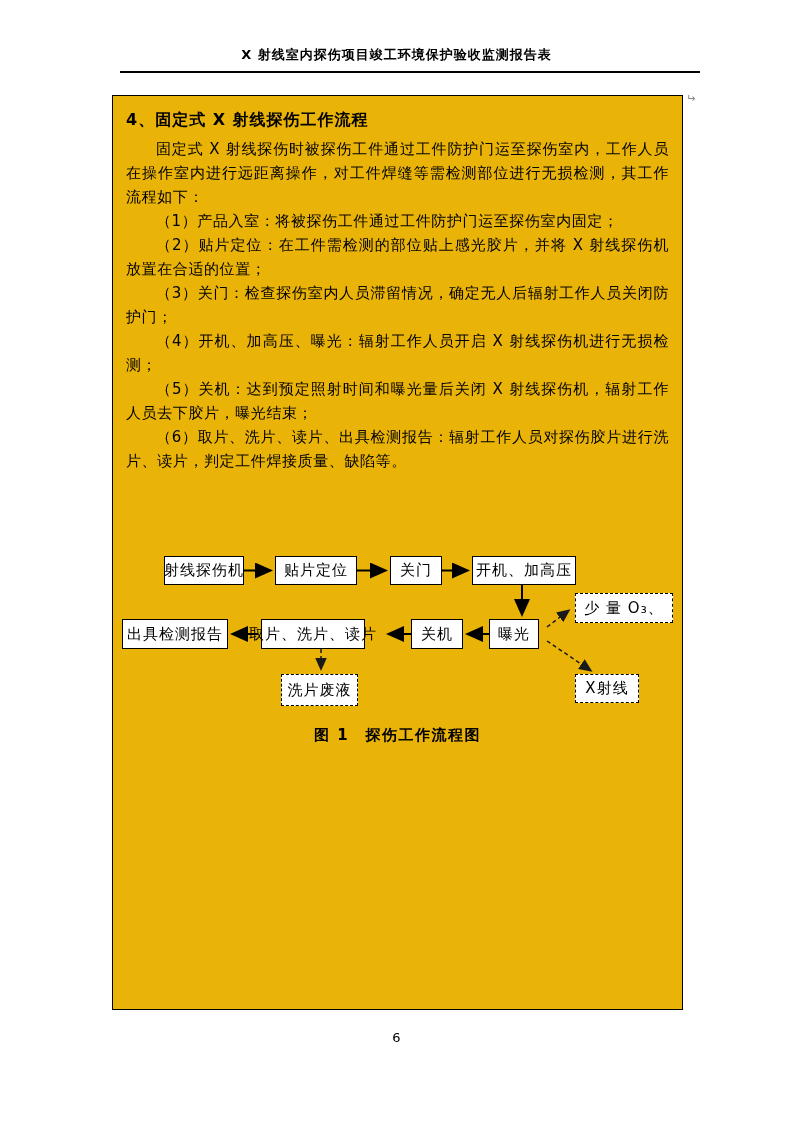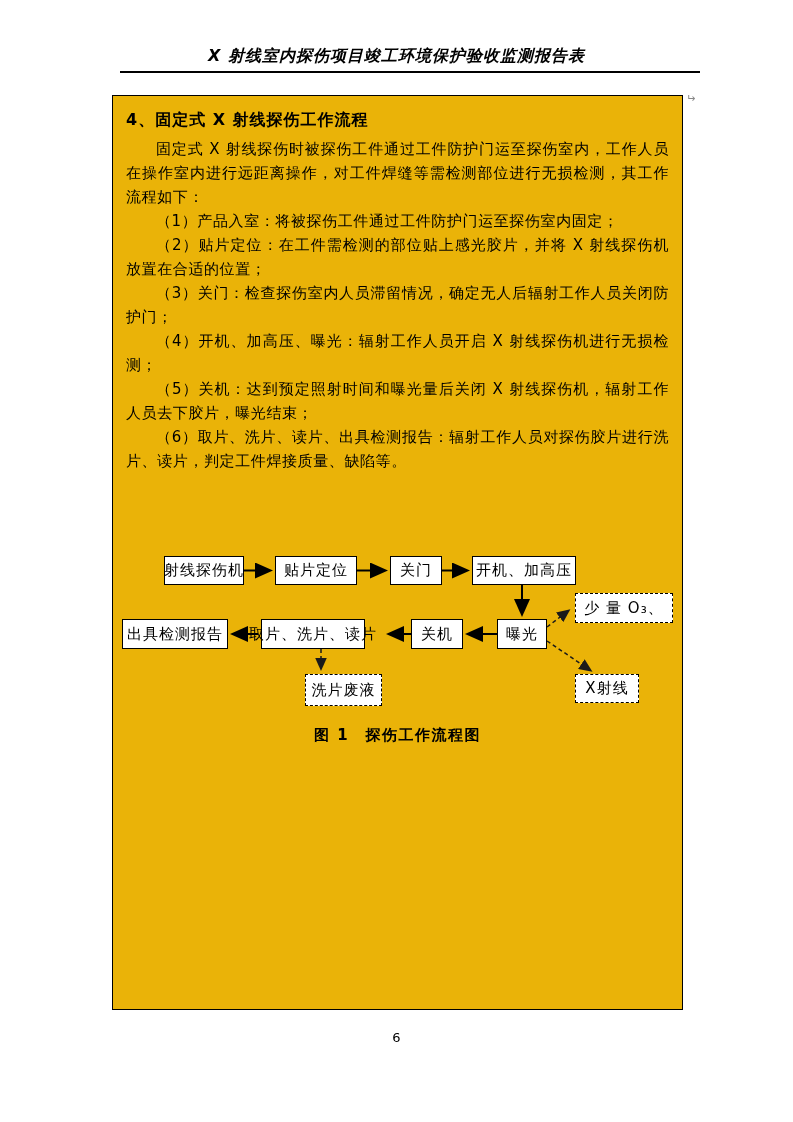--- a/index.html
+++ b/index.html
@@ -11,24 +11,23 @@
     background: #ffffff;
     font-family: "DejaVu Sans", "Liberation Sans", sans-serif;
     color: #000000;
     overflow: hidden;
   }
   .doc-header-title {
     position: absolute;
     top: 46px; left: 0;
     width: 100%;
     text-align: center;
-    font-size: 16px;
+    font-size: 13px;
     font-weight: bold;
     letter-spacing: 1px;
-    font-style: italic;
   }
   .doc-header-rule {
     position: absolute;
     top: 71px; left: 120px;
     width: 580px;
     border-top: 2px solid #000000;
   }
   .content-box {
     position: absolute;
     top: 95px; left: 112px;
@@ -140,24 +139,24 @@
       </svg>
 
       <div class="flow-box" style="left:51px; top:5px; width:80px; height:29px;">射线探伤机</div>
       <div class="flow-box" style="left:162px; top:5px; width:82px; height:29px;">贴片定位</div>
       <div class="flow-box" style="left:277px; top:5px; width:52px; height:29px;">关门</div>
       <div class="flow-box" style="left:359px; top:5px; width:104px; height:29px;">开机、加高压</div>
 
       <div class="flow-box" style="left:9px; top:68px; width:106px; height:30px;">出具检测报告</div>
       <div class="flow-box" style="left:148px; top:68px; width:104px; height:30px;font-family:Liberation Mono, monospace;">取片、洗片、读片</div>
       <div class="flow-box" style="left:298px; top:68px; width:52px; height:30px;">关机</div>
-      <div class="flow-box" style="left:384px; top:68px; width:50px; height:30px;text-align:center;">曝光</div>
+      <div class="flow-box" style="left:376px; top:68px; width:50px; height:30px;text-align:center;">曝光</div>
 
       <div class="flow-box dashed" style="left:462px; top:42px; width:98px; height:30px;">少 量 O₃、</div>
       <div class="flow-box dashed" style="left:462px; top:123px; width:64px; height:29px;">X射线</div>
-      <div class="flow-box dashed" style="left:168px; top:123px; width:77px; height:32px;margin-left:24px;">洗片废液</div>
+      <div class="flow-box dashed" style="left:168px; top:123px; width:77px; height:32px;">洗片废液</div>
     </div>
 
     <div class="fig-caption">图 1　探伤工作流程图</div>
   </div>
 
   <div class="page-number">6</div>
 </div>
 
 </body></html>

